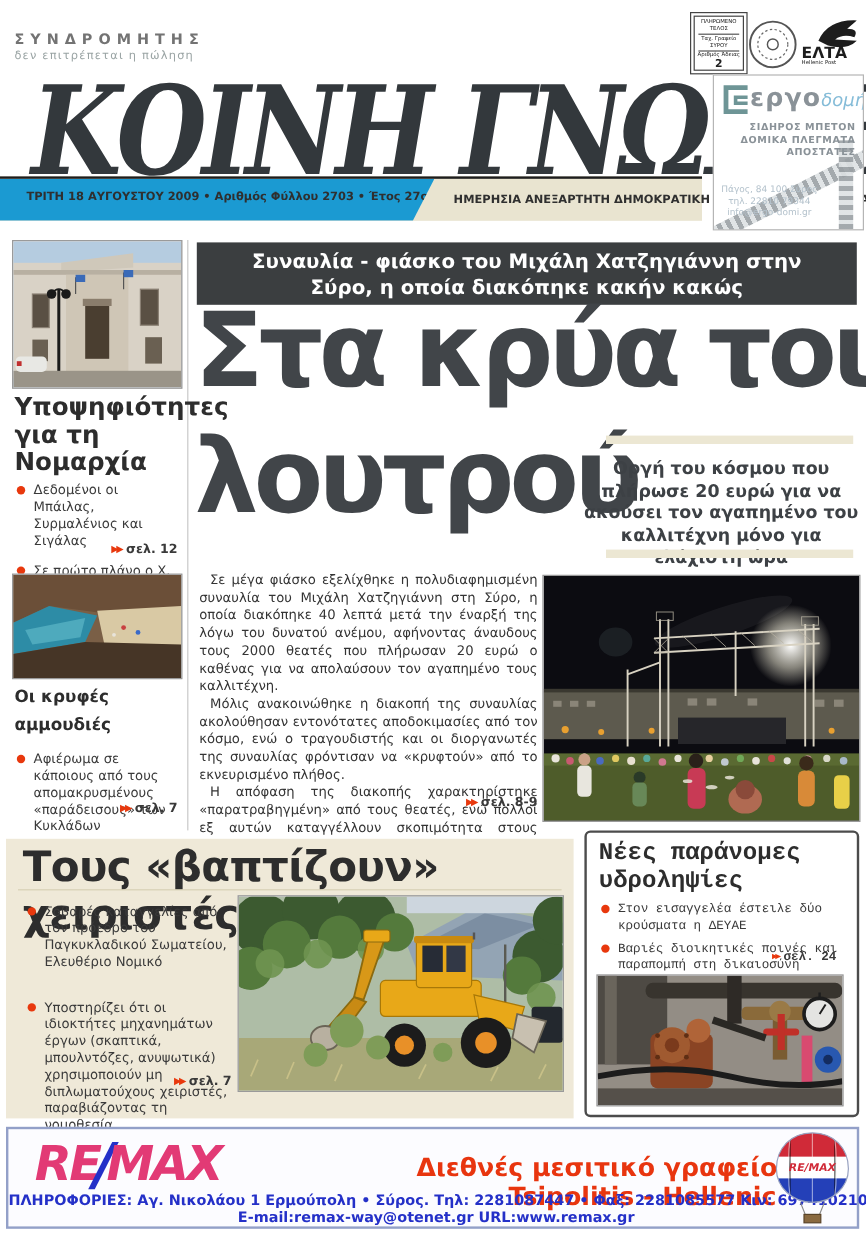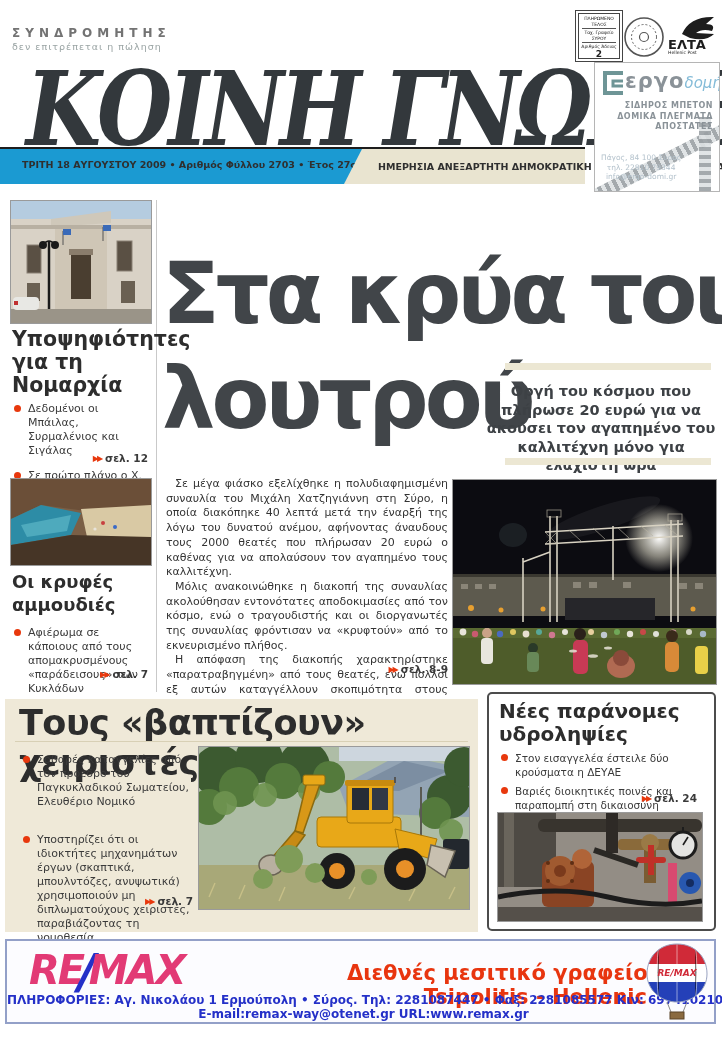--- a/index.html
+++ b/index.html
@@ -165,28 +165,31 @@
       <polygon points="0,0 140,0 140,26 90,34 30,26 0,40" fill="#6b4f38"></polygon>
       <polygon points="0,40 30,26 70,34 60,56 0,66" fill="#2d8ca6"></polygon>
       <polygon points="10,46 60,36 56,52 16,58" fill="#5cb6c8" opacity=".7"></polygon>
       <polygon points="70,30 140,26 140,60 76,58" fill="#d9c9a4"></polygon>
       <polygon points="60,56 140,58 140,86 0,86 0,66" fill="#463526"></polygon>
       <circle cx="92" cy="44" r="2" fill="#c84040"></circle>
       <circle cx="104" cy="48" r="2" fill="#3a6ac8"></circle>
       <circle cx="84" cy="50" r="1.6" fill="#e8e4da"></circle>
     </svg>
   </div>
-  <div class="abs story-head" style="left:12px;top:570px;font-size:18px;line-height:23px;width:145px;">Οι κρυφές αμμουδιές</div>
+  <div class="abs story-head" style="left:12px;top:570px;font-size:14px;line-height:23px;width:145px;">Οι κρυφές αμμουδιές</div>
   <ul class="bullets abs" style="left:14px;top:626px;width:136px;">
     <li><span class="dot"></span><span>Αφιέρωμα σε κάποιους από τους απομακρυσμένους «παράδεισους» των Κυκλάδων</span></li>
   </ul>
   <div class="abs pageref" style="left:60px;top:668px;width:88px;">
     <span class="arrows">▶▶</span><span>σελ. 7</span>
   </div>
 
+  <div class="abs kicker" style="left:164px;top:202px;width:550px;height:47px;">
+    <div style="max-width:500px;margin:0 auto;">Συναυλία - φιάσκο του Μιχάλη Χατζηγιάννη στην Σύρο, η οποία διακόπηκε κακήν κακώς</div>
+  </div>
   <div class="abs bigline" style="left:162px;top:247px;">Στα κρύα του</div>
   <div class="abs bigline" style="left:162px;top:352px;">λουτρού</div>
 
   <div class="abs quote-rule" style="left:505px;top:363px;width:206px;"></div>
   <div class="abs pullquote" style="left:484px;top:382px;width:234px;">Οργή του κόσμου που πλήρωσε 20 ευρώ για να ακούσει τον αγαπημένο του καλλιτέχνη μόνο για ελάχιστη ώρα</div>
   <div class="abs quote-rule" style="left:505px;top:458px;width:206px;"></div>
 
   <div class="abs bodycopy" style="left:166px;top:477px;width:282px;">
     <p>Σε μέγα φιάσκο εξελίχθηκε η πολυδιαφημισμένη συναυλία του Μιχάλη Χατζηγιάννη στη Σύρο, η οποία διακόπηκε 40 λεπτά μετά την έναρξή της λόγω του δυνατού ανέμου, αφήνοντας άναυδους τους 2000 θεατές που πλήρωσαν 20 ευρώ ο καθένας για να απολαύσουν τον αγαπημένο τους καλλιτέχνη.</p>
     <p>Μόλις ανακοινώθηκε η διακοπή της συναυλίας ακολούθησαν εντονότατες αποδοκιμασίες από τον κόσμο, ενώ ο τραγουδιστής και οι διοργανωτές της συναυλίας φρόντισαν να «κρυφτούν» από το εκνευρισμένο πλήθος.</p>
@@ -358,21 +361,21 @@
         <g fill="#7f9c58">
           <circle cx="90" cy="112" r="14"></circle>
             <circle cx="116" cy="126" r="10"></circle>
             <circle cx="64" cy="132" r="10"></circle>
             <circle cx="170" cy="130" r="8"></circle>
         </g>
       </svg>
     </div>
   </div>
 
-  <div class="abs white-box" style="left:487px;top:692px;width:225px;height:235px;">
+  <div class="abs white-box" style="left:487px;top:692px;width:225px;height:235px;font-family:Liberation Mono, monospace;">
     <div class="story-head abs" style="left:10px;top:6px;font-size:20px;line-height:23px;width:200px;">Νέες παράνομες υδροληψίες</div>
     <ul class="bullets abs" style="left:12px;top:58px;width:200px;">
       <li style="font-size:10.5px;line-height:13.5px;margin-bottom:6px;"><span class="dot" style="top:2px;"></span><span>Στον εισαγγελέα έστειλε δύο κρούσματα η ΔΕΥΑΕ</span></li>
       <li style="font-size:10.5px;line-height:13.5px;"><span class="dot" style="top:2px;"></span><span>Βαριές διοικητικές ποινές και παραπομπή στη δικαιοσύνη</span></li>
     </ul>
     <div class="pageref abs" style="left:120px;top:98px;width:88px;">
       <span class="arrows">▶▶</span><span>σελ. 24</span>
     </div>
 
     <div class="photo-frame abs" style="left:8px;top:118px;width:204px;height:108px;">

